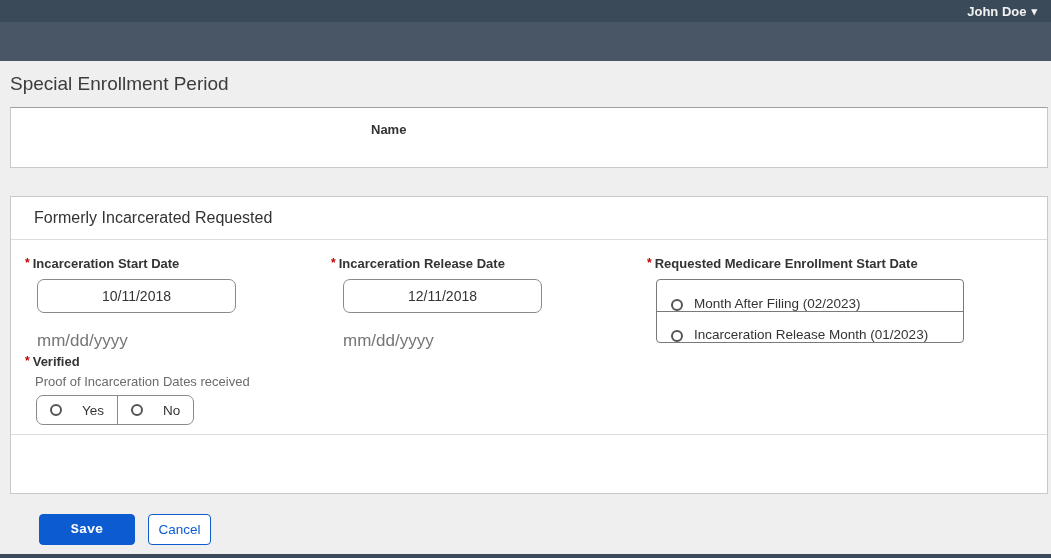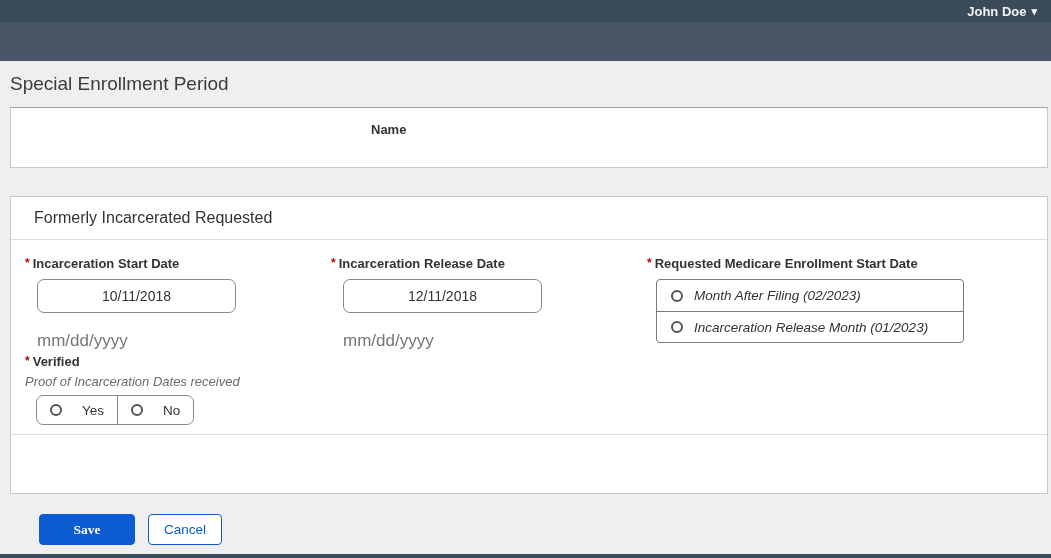--- a/index.html
+++ b/index.html
@@ -69,58 +69,58 @@
   .hint { margin-top:18px; margin-left:12px; font-size:17px; color:#767676; }
 
   
   .radio-list {
     margin-top:7px; margin-left:9px;
     width:308px;
     border:1px solid #7a7a7a; border-radius:4px;
     background:#fff; overflow:hidden;
   }
   .radio-row {
-    display:flex; align-items:center; gap:11px;
-    height:31px; padding-left:14px; cursor:pointer;font-style:italic;
+    display:flex; align-items:flex-end; gap:11px;
+    height:31px; padding-left:14px; cursor:pointer;
   }
   .radio-row + .radio-row { border-top:1px solid #7a7a7a; }
   .radio-circle {
     width:12px; height:12px; flex:0 0 12px;
     border:2px solid #555; border-radius:50%;
     background:#fff; display:inline-block;
   }
   .radio-row .opt-label { font-size:13.5px; color:#333; font-weight:normal; }
 
   
   .fg-verified { position:absolute; left:14px; top:155px; }
-  .sub-label { margin-top:4px; font-size:13px; color:#6b6b6b;font-style:italic; }
+  .sub-label { margin-top:4px; margin-left:10px; font-size:13px; color:#6b6b6b; }
   .seg {
     margin-top:6px; margin-left:11px;
     display:inline-flex;
     border:1px solid #8a8a8a; border-radius:7px;
     background:#fff; overflow:hidden; height:30px;
   }
   .seg-cell {
     display:flex; align-items:center; gap:20px;
     padding:0 13px; cursor:pointer; font-size:13.5px; color:#333;
   }
   .seg-cell + .seg-cell { border-left:1px solid #8a8a8a; }
 
   
   .btn-save {
     position:absolute; left:39px; top:514px;
     width:96px; height:31px;
     background:#0d5bd0; color:#fff;
     border:1px solid #0d5bd0; border-radius:4px;
     font-size:13.5px; font-weight:bold;
-    font-family:Liberation Serif, serif; cursor:pointer;
+    font-family:Liberation Mono, monospace; cursor:pointer;
   }
   .btn-cancel {
     position:absolute; left:148px; top:514px;
-    width:74px; height:31px;
+    width:63px; height:31px;
     background:#fff; color:#0d5bd0;
     border:1px solid #0d5bd0; border-radius:4px;
     font-size:13.5px; font-weight:normal;
     font-family:"Liberation Sans", sans-serif; cursor:pointer;
   }
 </style>
 </head>
 <body>
 
 <div class="topbar">

